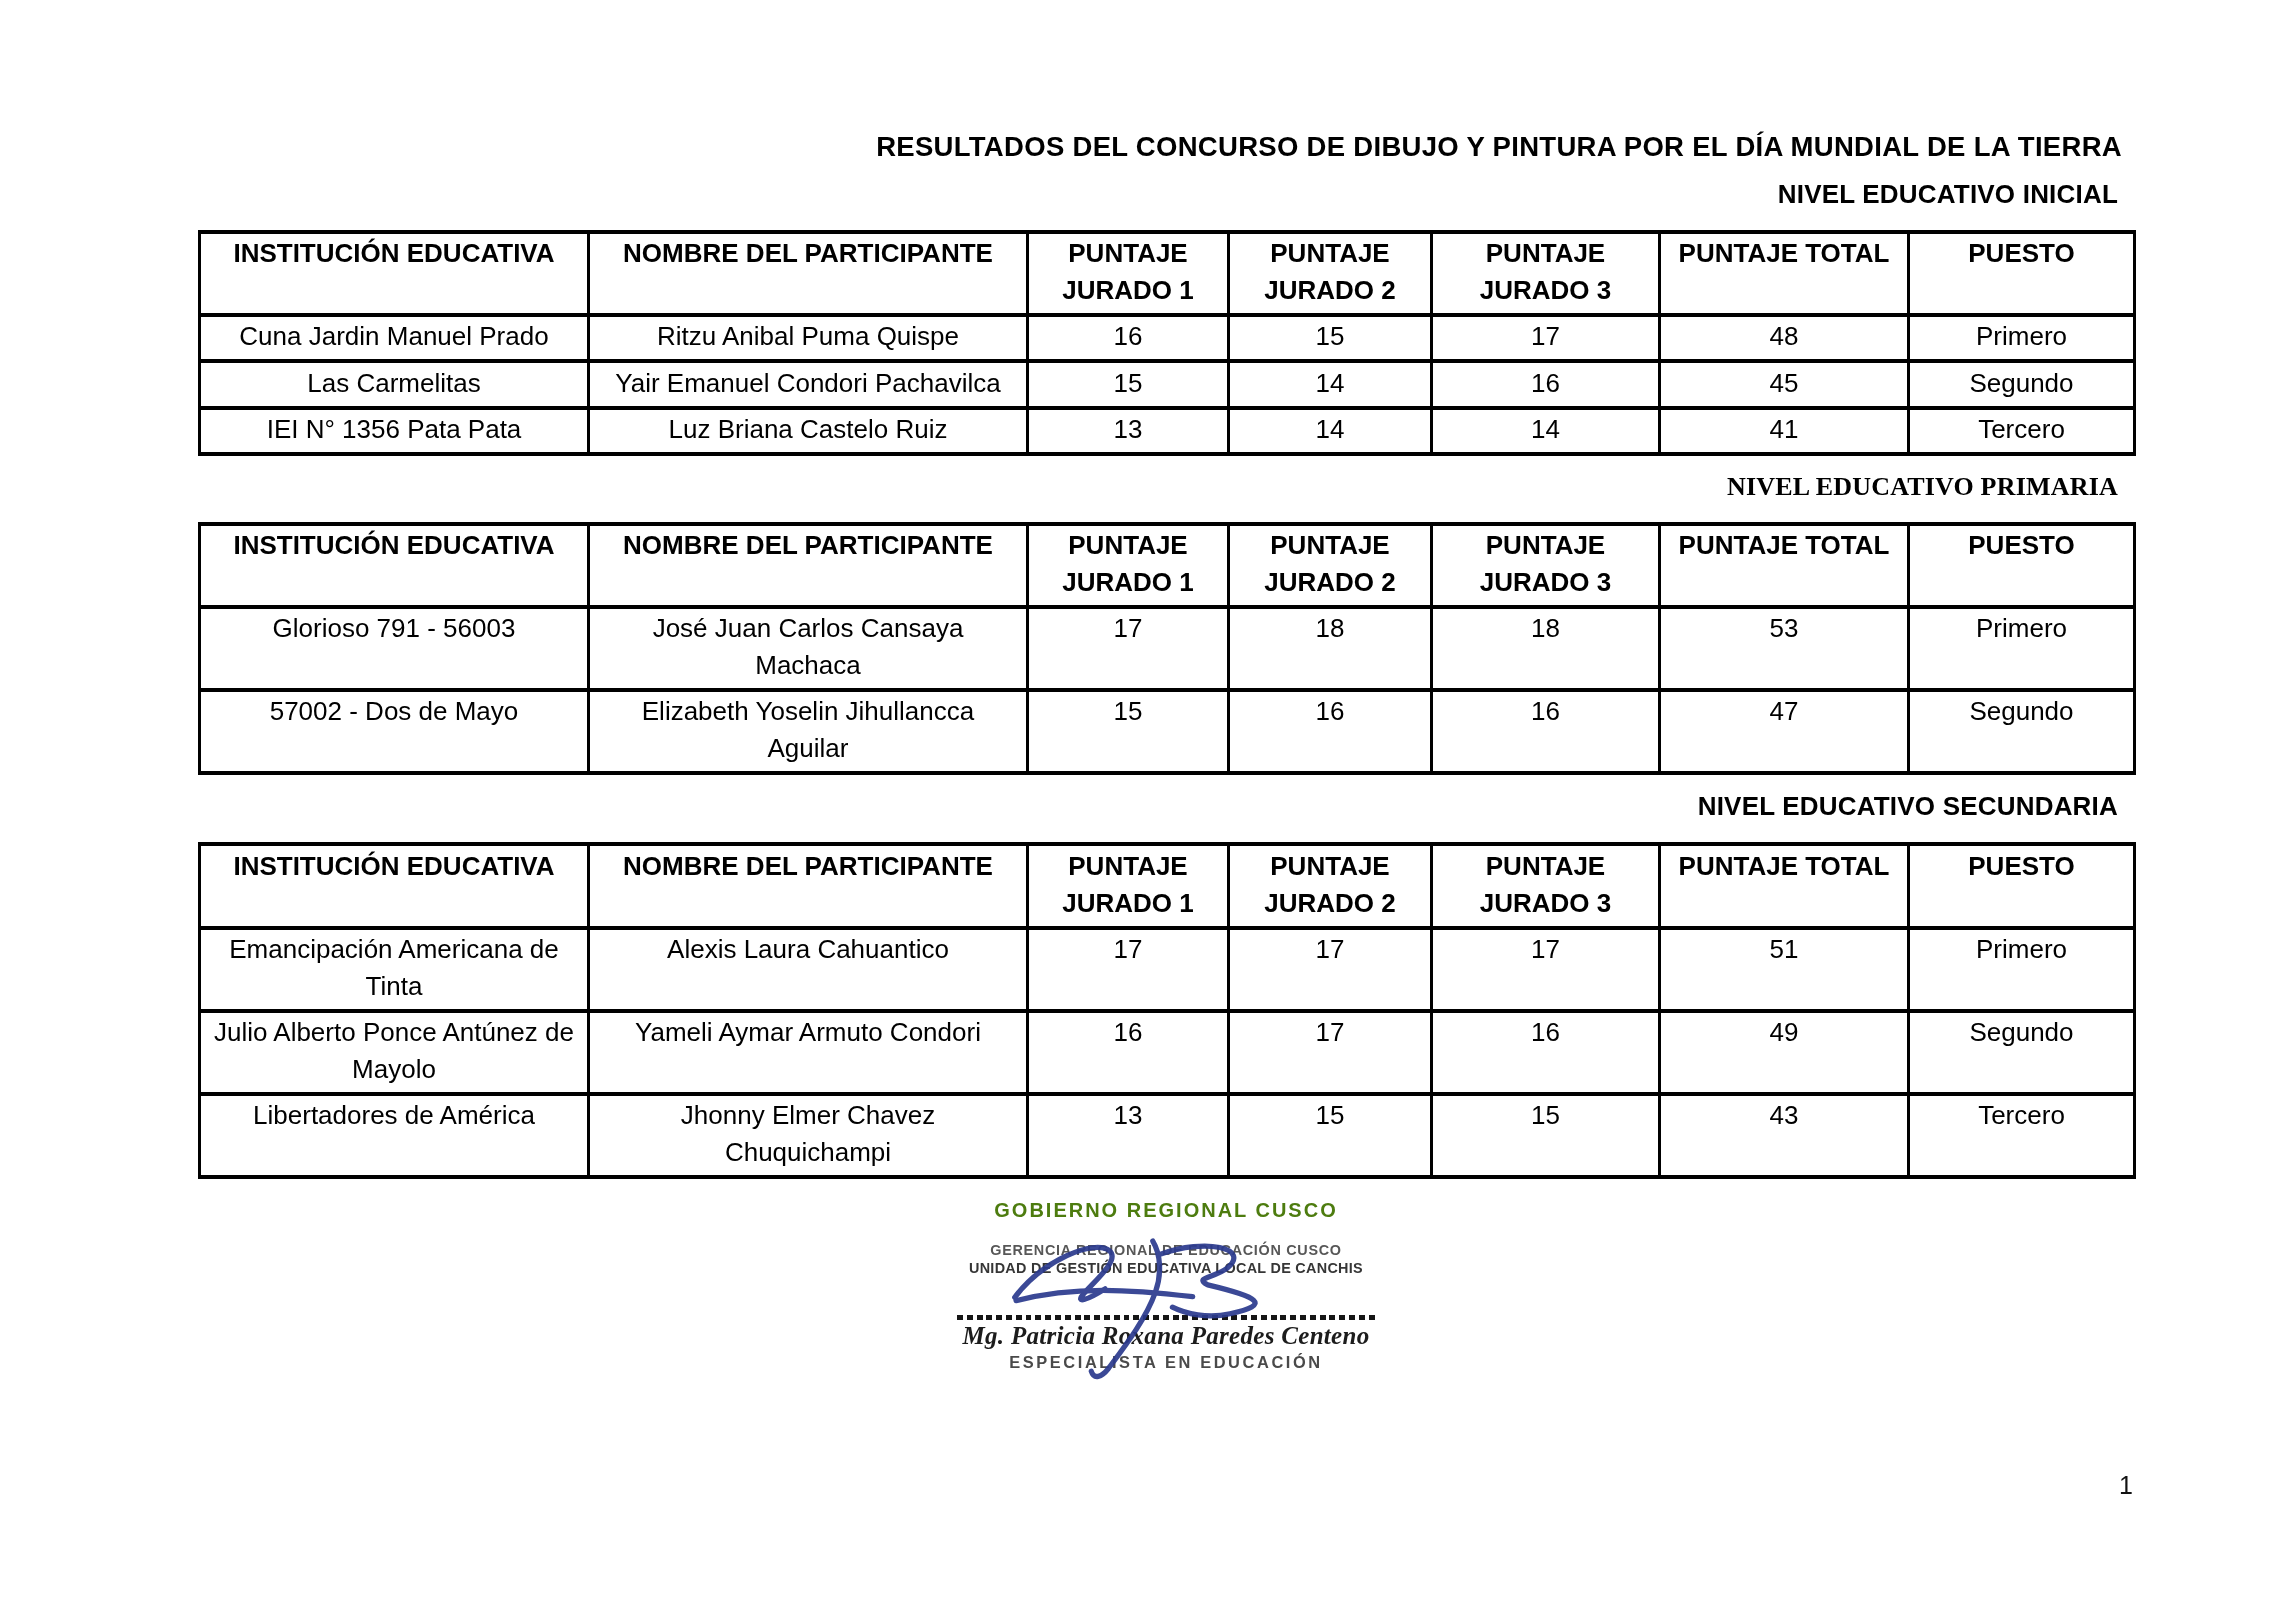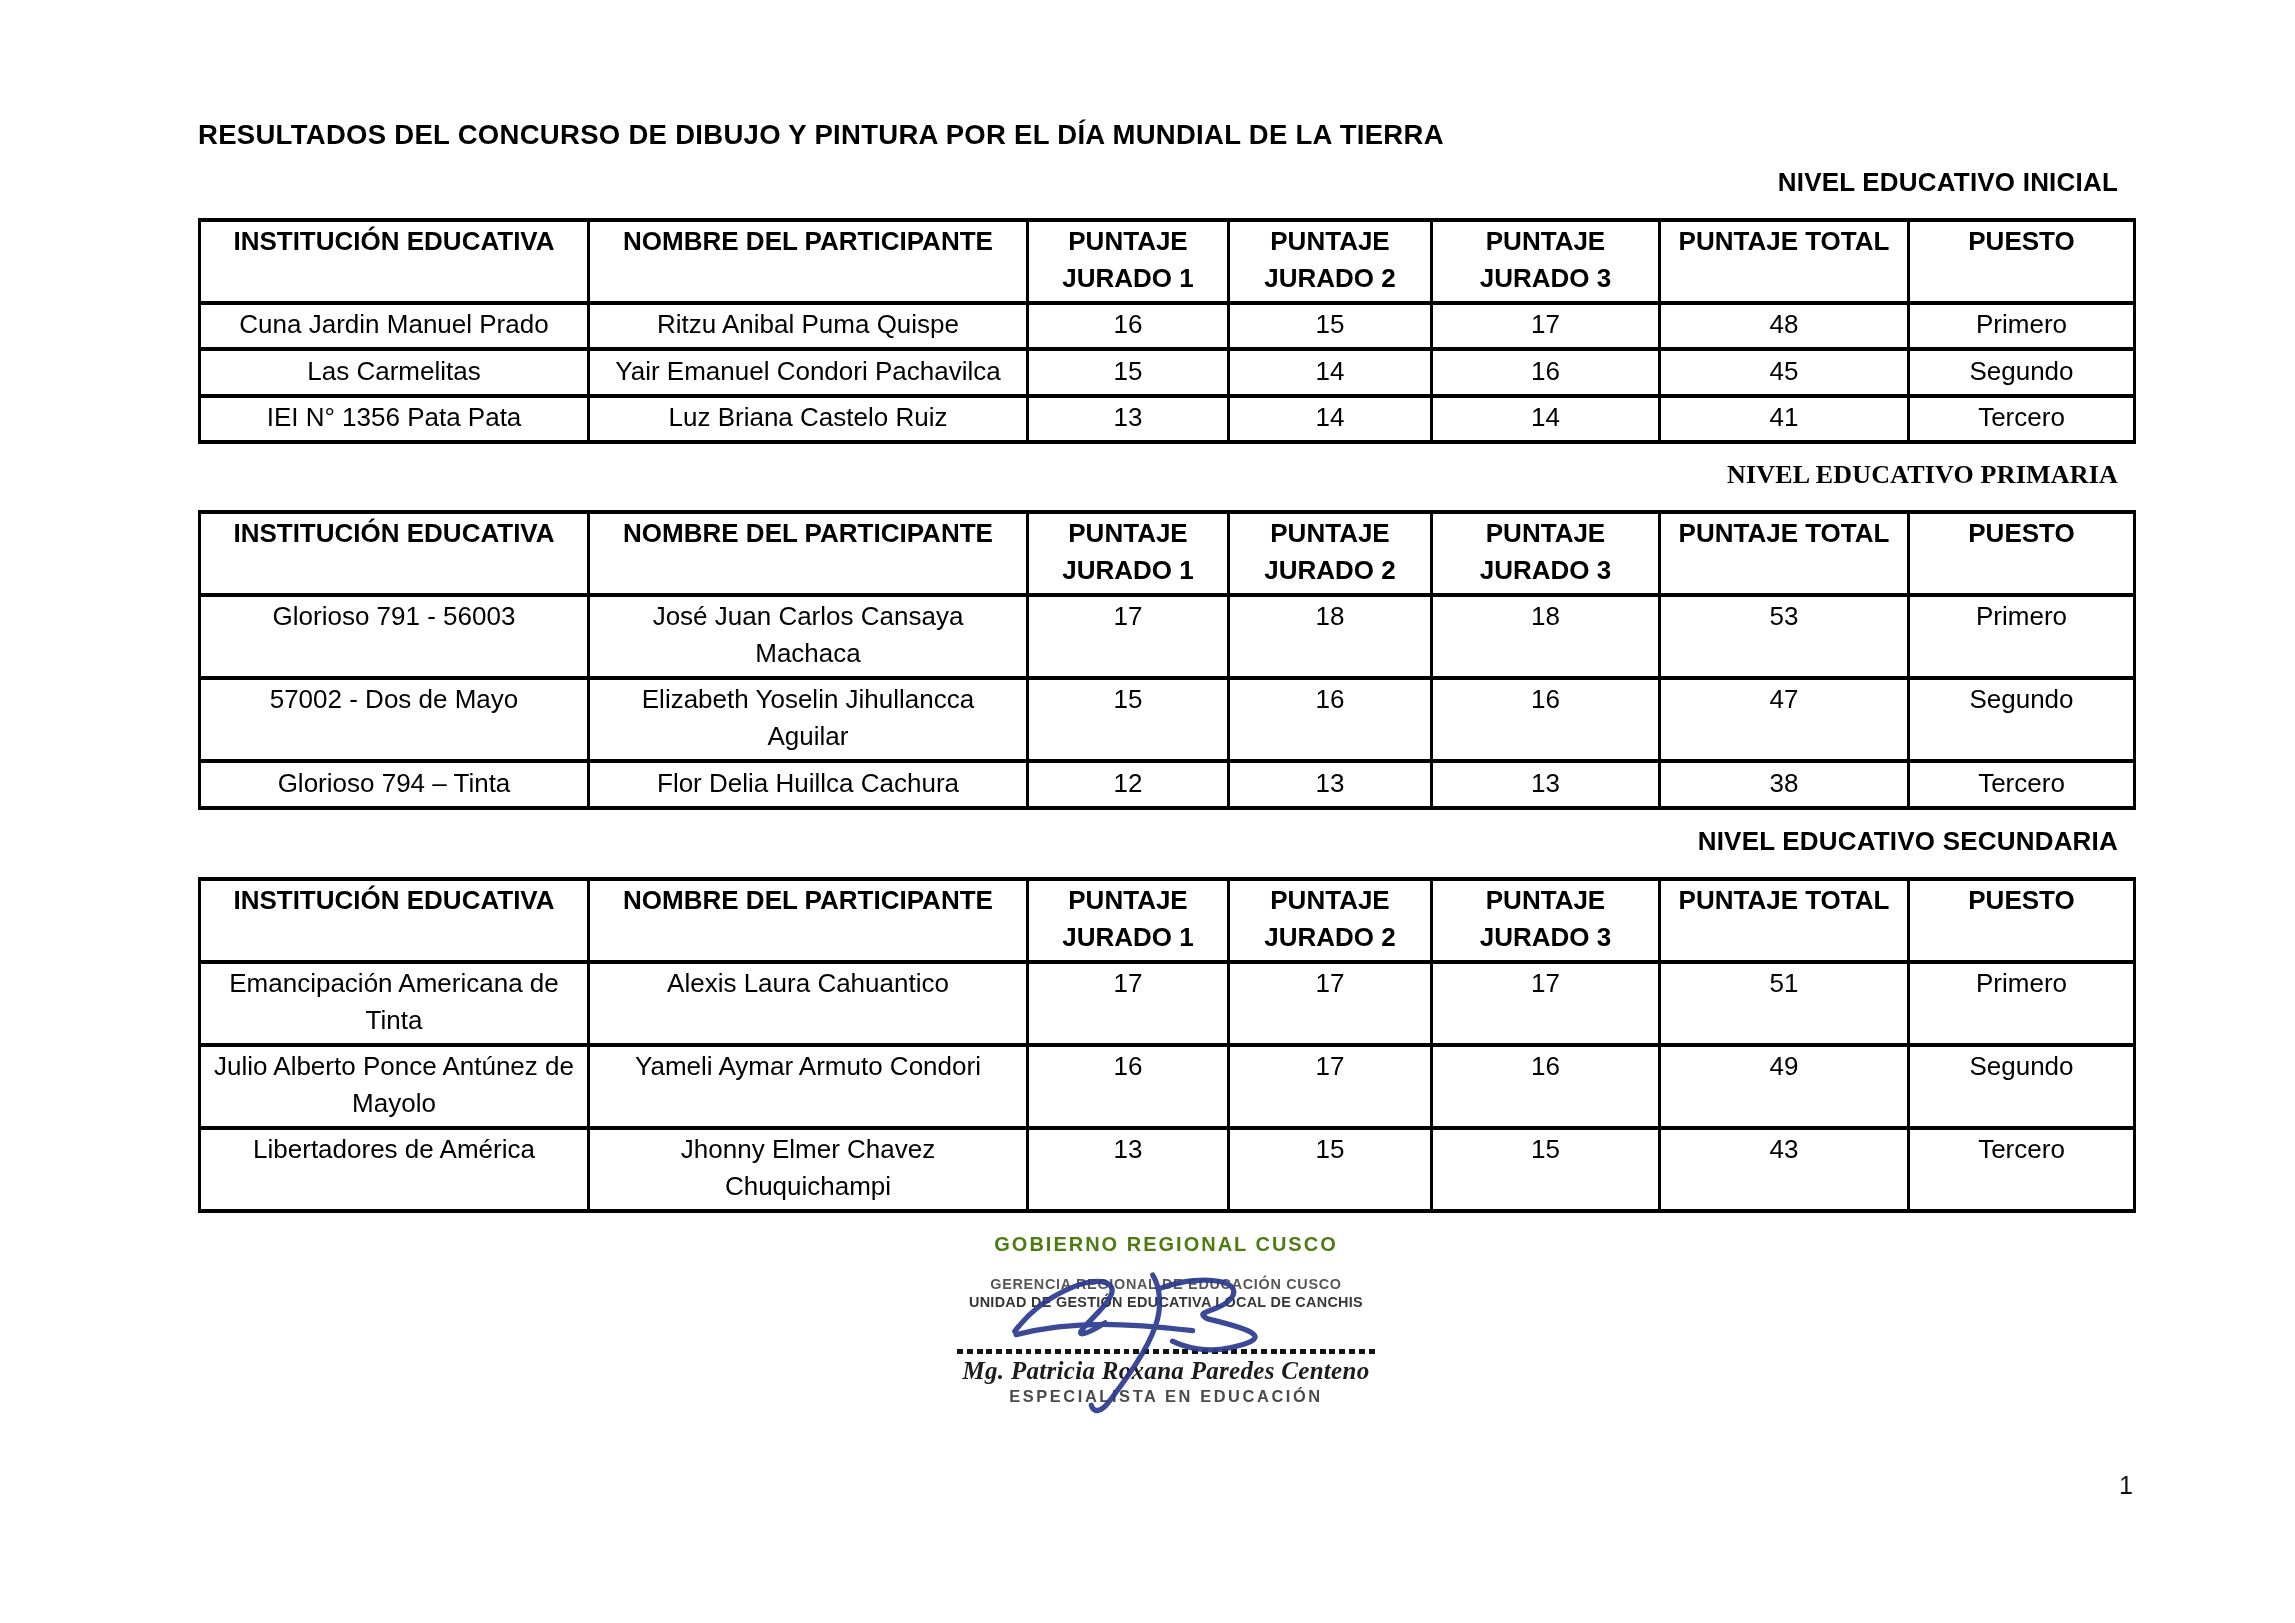--- a/index.html
+++ b/index.html
@@ -2,21 +2,21 @@
 <html style="font-size:10.5px"><head>
 <meta charset="utf-8">
 <style>
   html,body{margin:0;padding:0;background:#888;}
   .page{
     width:2295px;height:1623px;background:#ffffff;position:relative;
     font-family:"Liberation Sans",sans-serif;color:#000;
     box-sizing:border-box;padding-top:119px;overflow:hidden;
   }
   .content{margin-left:198px;width:1936px;}
-  h1.doc-title{font-size:27.5px;font-weight:700;text-align:left;margin:0;letter-spacing:0.3px;}
+  h1.doc-title{font-size:27.5px;font-weight:700;text-align:right;margin:12px;letter-spacing:0.3px;}
   h2.section-title{font-size:26px;font-weight:700;text-align:right;margin:16px;letter-spacing:0.2px;}
   .mt-inicial{margin-top:39px;}
   .mt-primaria{margin-top:65px;font-family:Liberation Serif, serif;}
   .mt-secundaria{margin-top:60px;}
   table.results{
     border-collapse:collapse;table-layout:fixed;width:1936px;margin-top:20px;
   }
   table.results th,table.results td{
     border-left:3.3px solid #000;border-right:3.3px solid #000;
     border-top:4.6px solid #000;border-bottom:4.6px solid #000;
@@ -135,29 +135,20 @@
           <td>Primero</td>
         </tr>
         <tr>
           <td>57002 - Dos de Mayo</td>
           <td>Elizabeth Yoselin Jihullancca Aguilar</td>
           <td>15</td>
           <td>16</td>
           <td>16</td>
           <td>47</td>
           <td>Segundo</td>
-        </tr>
-        <tr>
-          <td>Glorioso 794 – Tinta</td>
-          <td>Flor Delia Huillca Cachura</td>
-          <td>12</td>
-          <td>13</td>
-          <td>13</td>
-          <td>38</td>
-          <td>Tercero</td>
         </tr>
       </tbody>
     </table>
 
     <h2 class="section-title mt-secundaria">NIVEL EDUCATIVO SECUNDARIA</h2>
     <table class="results">
       <colgroup>
         <col style="width:389px">
           <col style="width:439px">
           <col style="width:201px">

